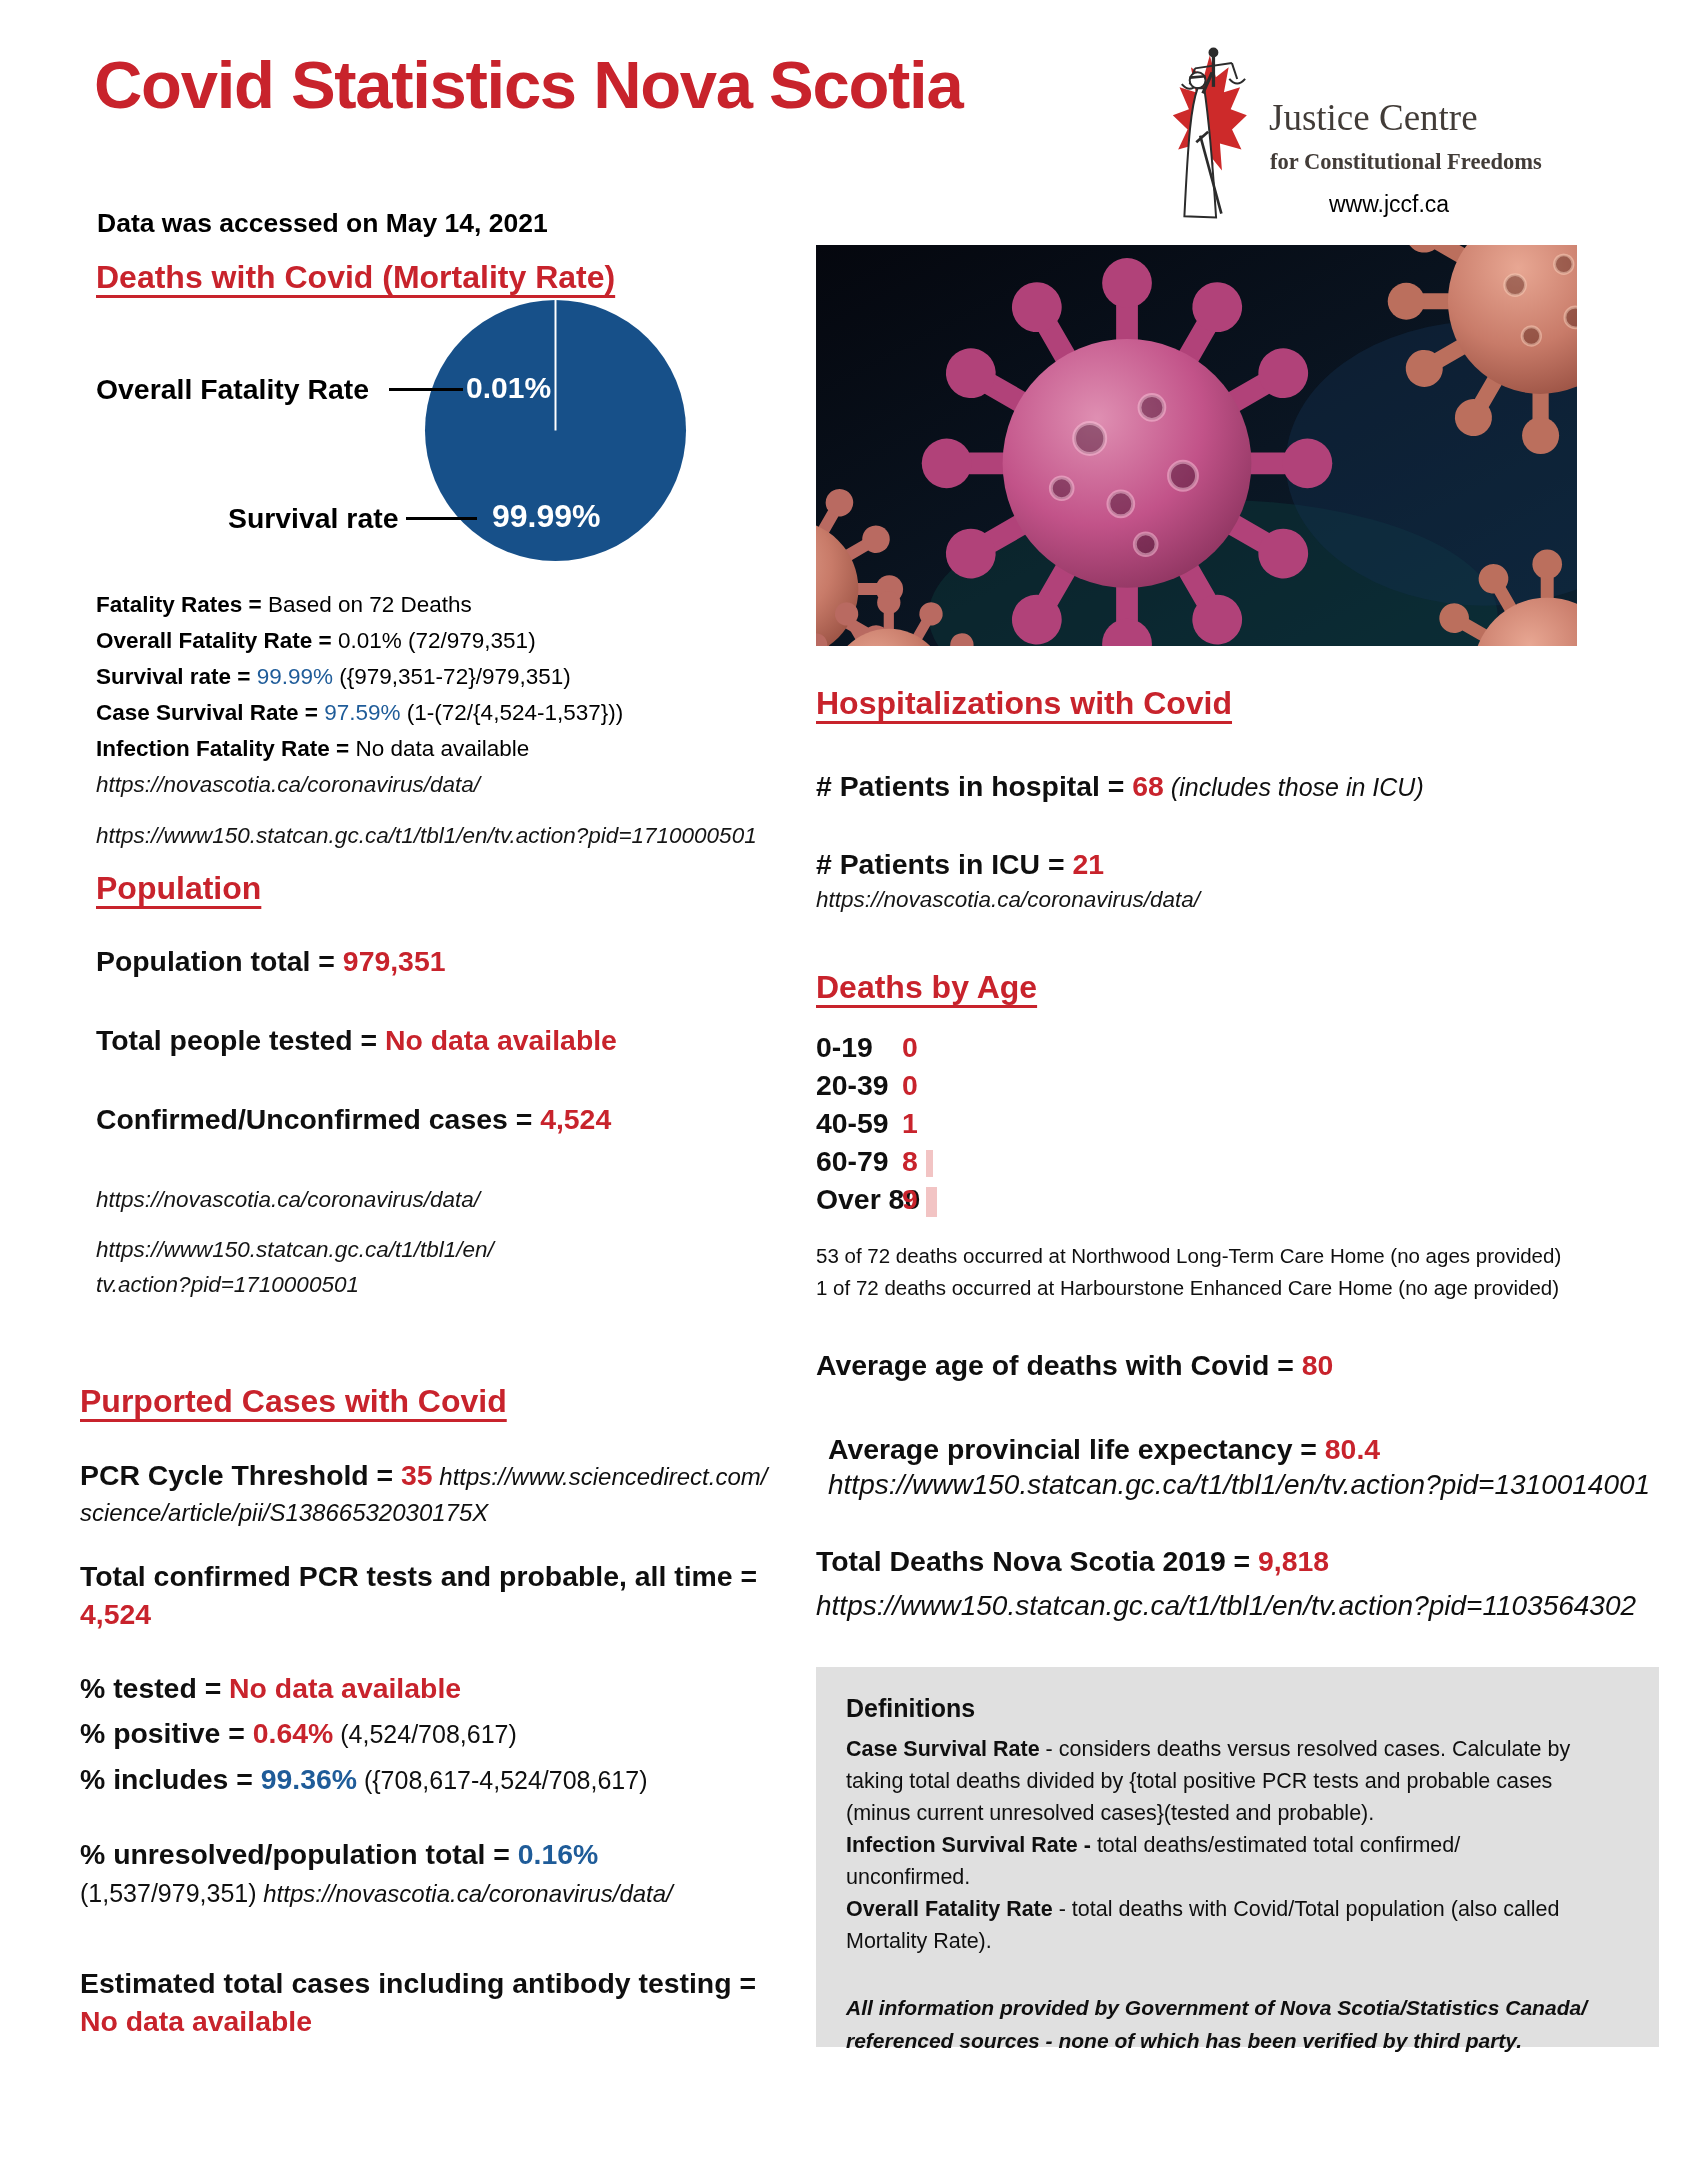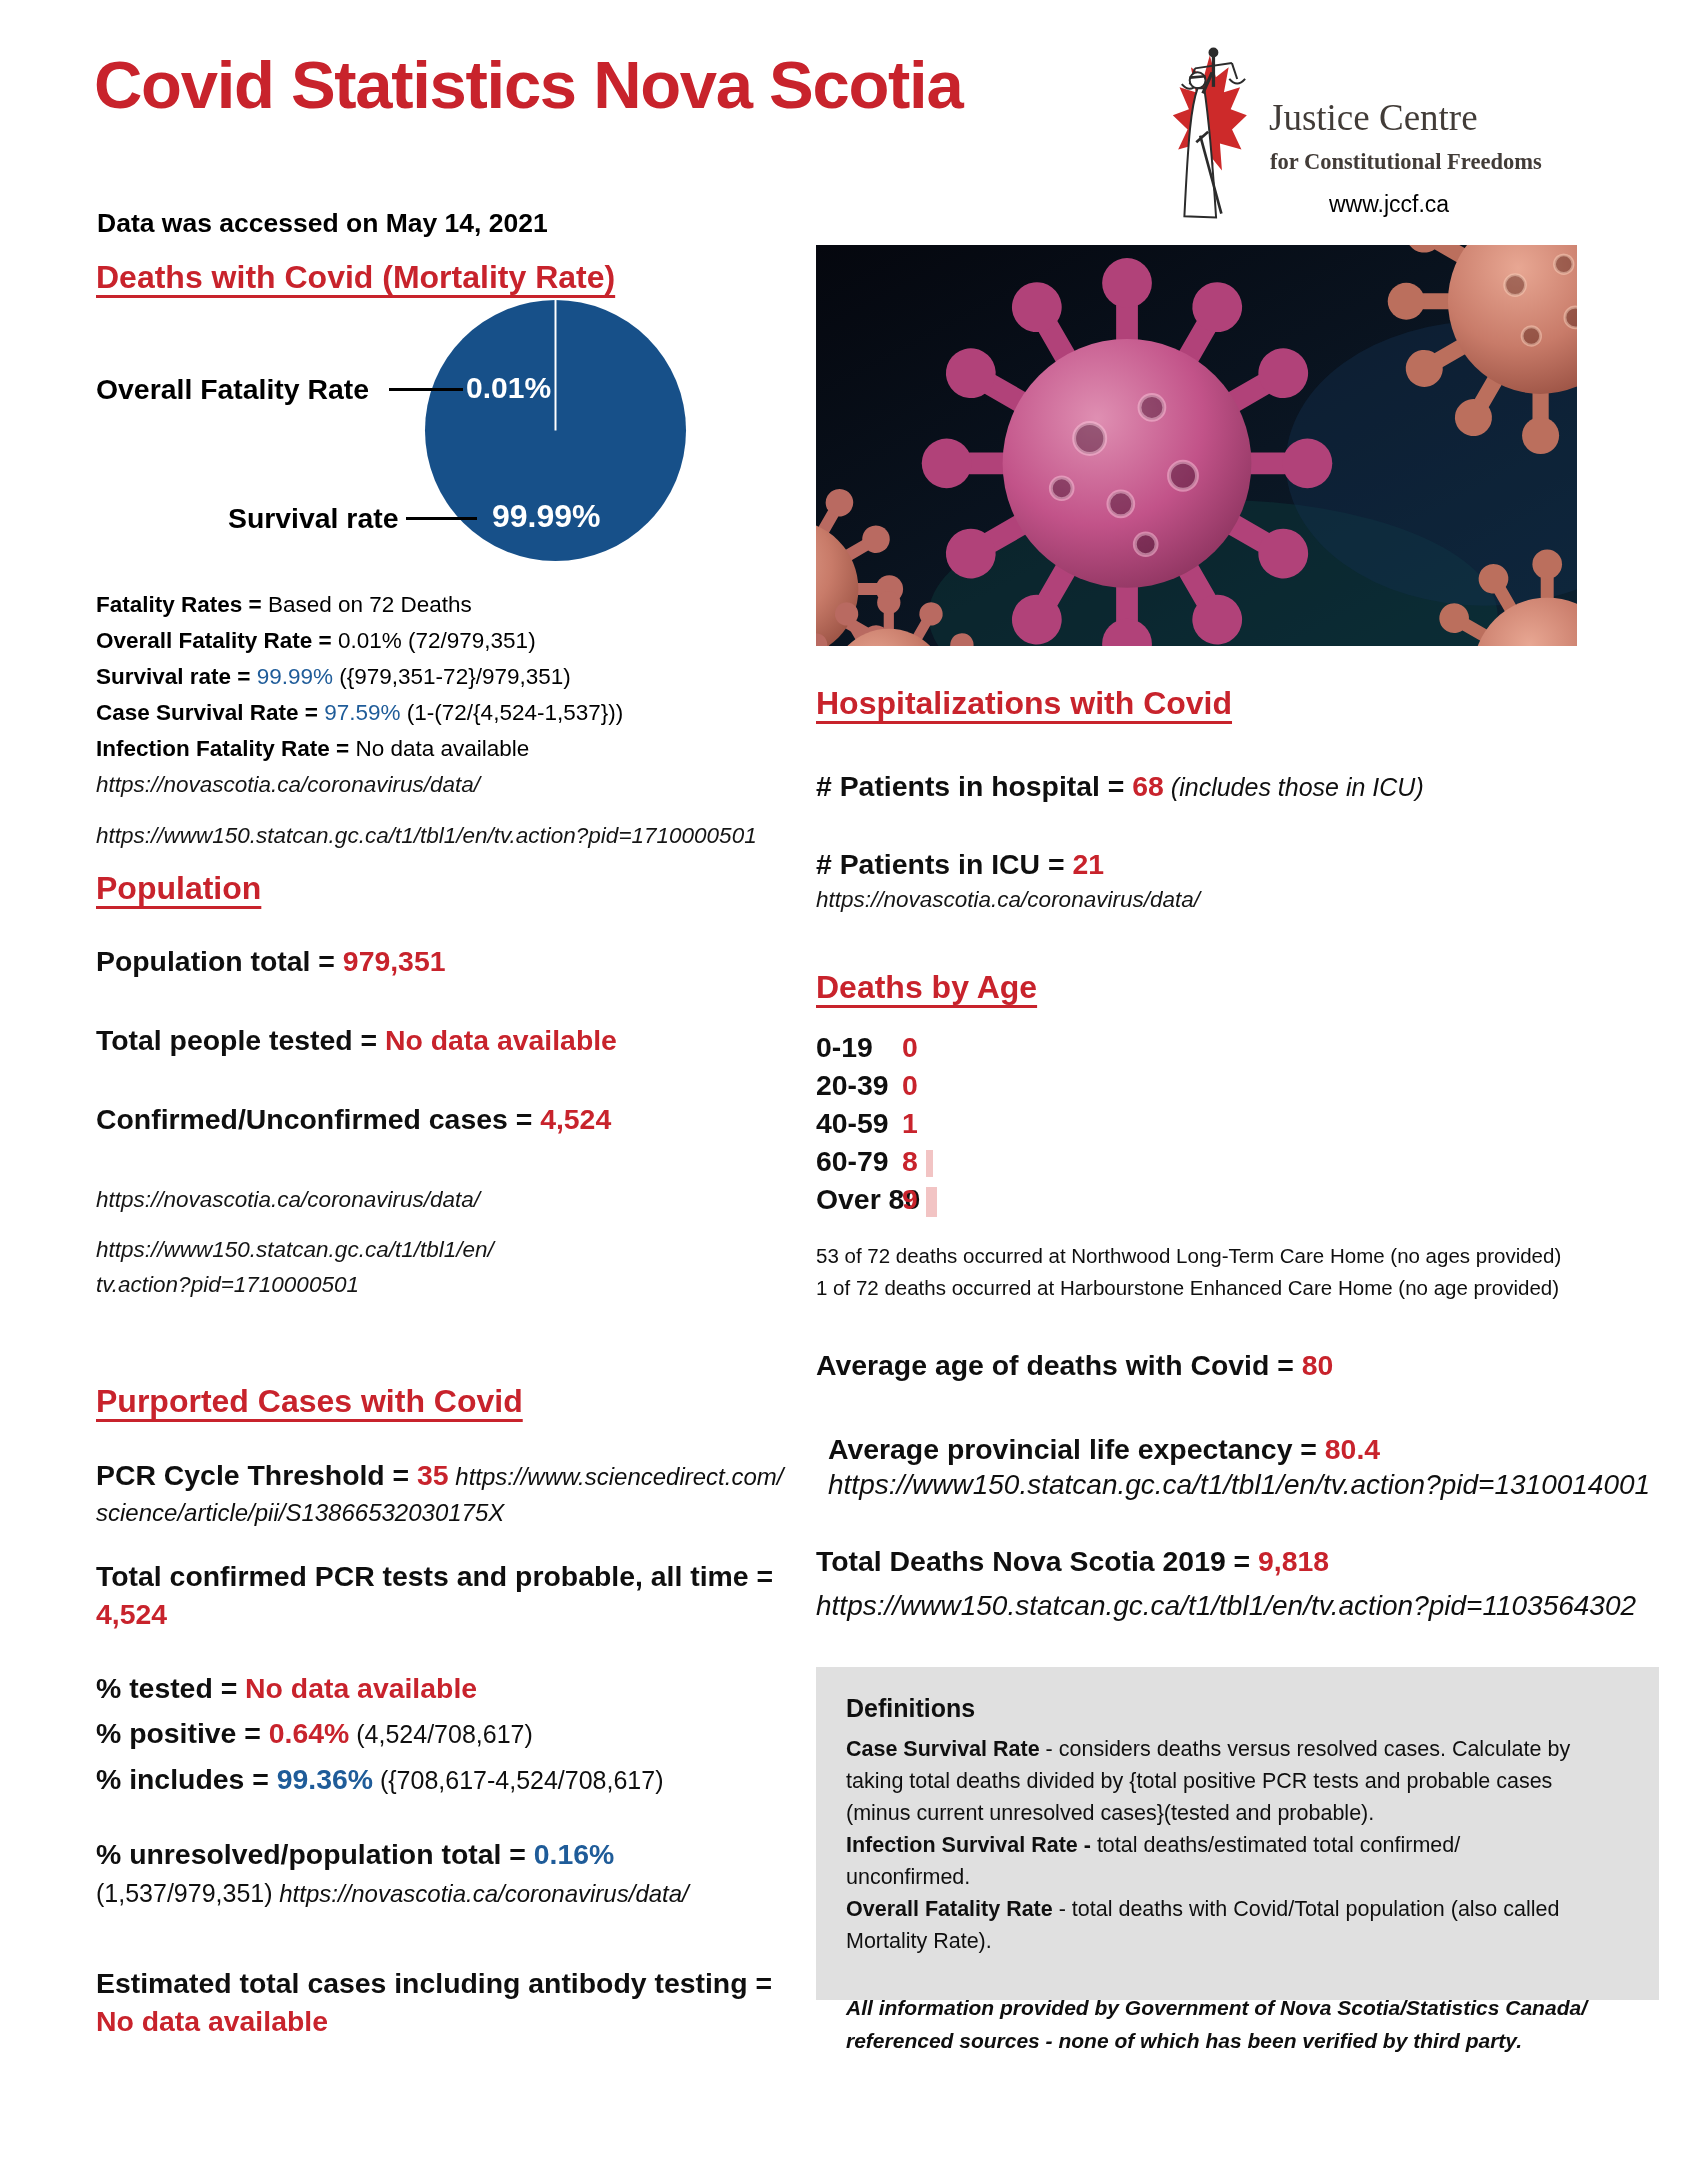--- a/index.html
+++ b/index.html
@@ -54,21 +54,21 @@
   .mt22{margin-top:14.6px;}
 
   
   #sec-pop{position:absolute;left:96px;top:870px;width:748px;}
   #sec-pop .sec-h{margin-bottom:38px;}
   .pop-row{font-size:28.4px;font-weight:700;margin-bottom:46px;white-space:nowrap;}
   .pop-row .val{color:var(--red);}
   .pop-urls{line-height:35px;}
 
   
-  #sec-purp{position:absolute;left:96px;top:1383px;width:781px;}
+  #sec-purp{position:absolute;left:80px;top:1383px;width:781px;}
   #sec-purp .sec-h{margin-bottom:36px;}
   .line43{font-size:28.4px;font-weight:700;line-height:38px;}
   .inl-url{font-style:italic;font-weight:400;font-size:24px;}
   .url36{font-style:italic;font-size:24px;line-height:34px;}
   .paren{font-weight:400;font-size:25px;}
   #purp-total{margin-top:26.5px;}
   #purp-pct{margin-top:33px;}
   #purp-pct .line43{line-height:45px;}
   #purp-unres{margin-top:32px;}
   .paren-line{font-size:25px;line-height:41px;}
@@ -101,21 +101,21 @@
   
   #sec-avg{position:absolute;left:816px;top:1346px;width:847px;}
   .avg-line{font-size:28.4px;font-weight:700;line-height:38px;white-space:nowrap;}
   .uw{text-decoration-thickness:2.6px;text-underline-offset:5.3px;}
   .url33{font-style:italic;font-size:28px;line-height:34px;}
   #life-blk{margin-top:46px;margin-left:12px;}
   #td-blk{margin-top:40px;}
   #td-blk .url33{margin-top:9.3px;}
 
   
-  #defs-box{position:absolute;left:816px;top:1667px;width:843px;height:333px;
+  #defs-box{position:absolute;left:816px;top:1667px;width:843px;height:380px;
             background:var(--gray);padding:26.5px 30px;}
   .defs-h{font-size:25px;font-weight:700;margin-bottom:10.6px;}
   .def-p{font-size:21.5px;line-height:32px;white-space:pre-line;}
   .def-p .term{font-weight:700;}
   .defs-foot{margin-top:34px;font-size:21px;line-height:33px;font-weight:700;
              font-style:italic;white-space:pre-line;}
 </style>
 </head>
 <body>
 

